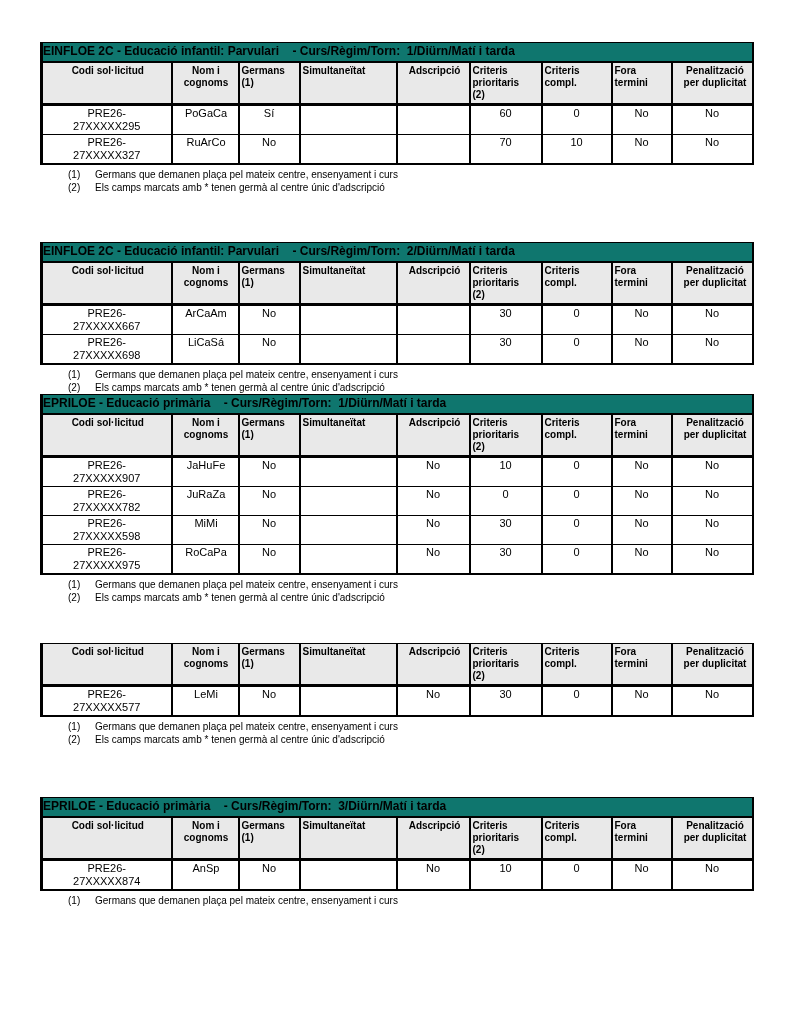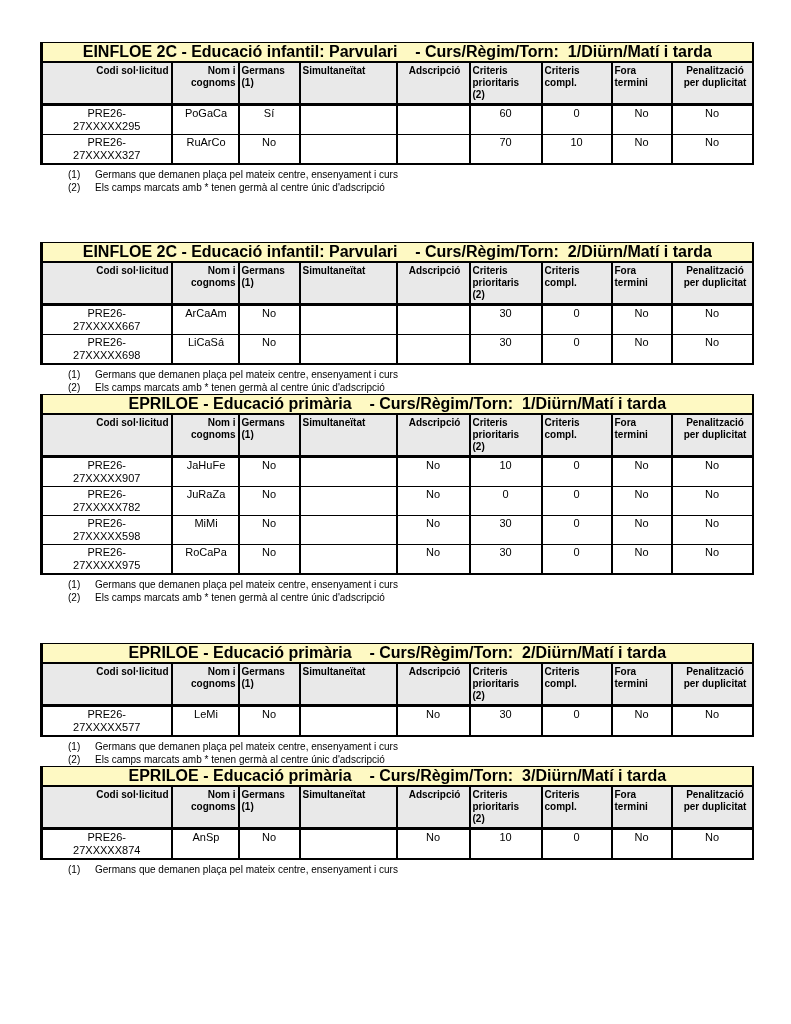--- a/index.html
+++ b/index.html
@@ -15,60 +15,60 @@
     background:#ffffff;
     overflow:hidden;
   }
   #content { position:absolute; top:0; left:0; width:791px; }
 
   .table-block { margin-left:40px; width:711px; }
   .table-block:nth-of-type(1){ margin-top:42px; }
   .table-block:nth-of-type(2){ margin-top:48px; }
   .table-block:nth-of-type(3){ }
   .table-block:nth-of-type(4){ margin-top:39px; }
-  .table-block:nth-of-type(5){ }
+  .table-block:nth-of-type(5){ margin-top:51px; }
 
   table.adm-table {
     border-collapse:collapse;
     table-layout:fixed;
     width:711px;
     border:2px solid #000;
     border-left-width:3px;
     border-top-width:1px;
   }
   col.c0{width:130px;} col.c1{width:67px;} col.c2{width:61px;}
   col.c3{width:97px;}  col.c4{width:73px;} col.c5{width:72px;}
   col.c6{width:70px;}  col.c7{width:60px;} col.c8{width:81px;}
 
   .title-cell {
-    background:#fef9c3;
+    background:#0f766e;
     border-bottom:2px solid #000;
     font-weight:bold;
-    font-size:16px;
+    font-size:12px;
     line-height:15px;
-    text-align:center;
+    text-align:left;
     white-space:pre;
     padding:1px 0 2px 0;
     overflow:hidden;
   }
   .hc {
     background:#e9e9e9;
     border-bottom:3px solid #000;
     border-left:2px solid #000;
     font-weight:bold;
     font-size:10px;
     line-height:12px;
     vertical-align:top;
     text-align:left;
     padding:2px 2px 2px 2px;
     white-space:pre-line;
     overflow:hidden;
   }
   .hc0 { border-left:none; }
-  .hc0, .hc1 { text-align:right; padding-left:4px; }
+  .hc0, .hc1 { text-align:center; padding-left:4px; }
   .hc4 { text-align:center; padding-left:5px; }
   .hc8 { text-align:center; padding-left:8px; }
 
   .dc {
     background:#fff;
     border-top:1px solid #000;
     border-left:2px solid #000;
     font-size:11px;
     line-height:13px;
     vertical-align:top;
@@ -348,23 +348,20 @@
             <col class="c1">
             <col class="c2">
             <col class="c3">
             <col class="c4">
             <col class="c5">
             <col class="c6">
             <col class="c7">
             <col class="c8">
           </colgroup>
       <thead>
-        <tr>
-          <th class="title-cell" colspan="9">EPRILOE - Educació primària    - Curs/Règim/Torn:  2/Diürn/Matí i tarda</th>
-        </tr>
         <tr class="head-row">
               <th class="hc hc0">Codi sol·licitud</th>
               <th class="hc hc1">Nom i
 cognoms</th>
               <th class="hc hc2">Germans
 (1)</th>
               <th class="hc hc3">Simultaneïtat</th>
               <th class="hc hc4">Adscripció</th>
               <th class="hc hc5">Criteris
 prioritaris

